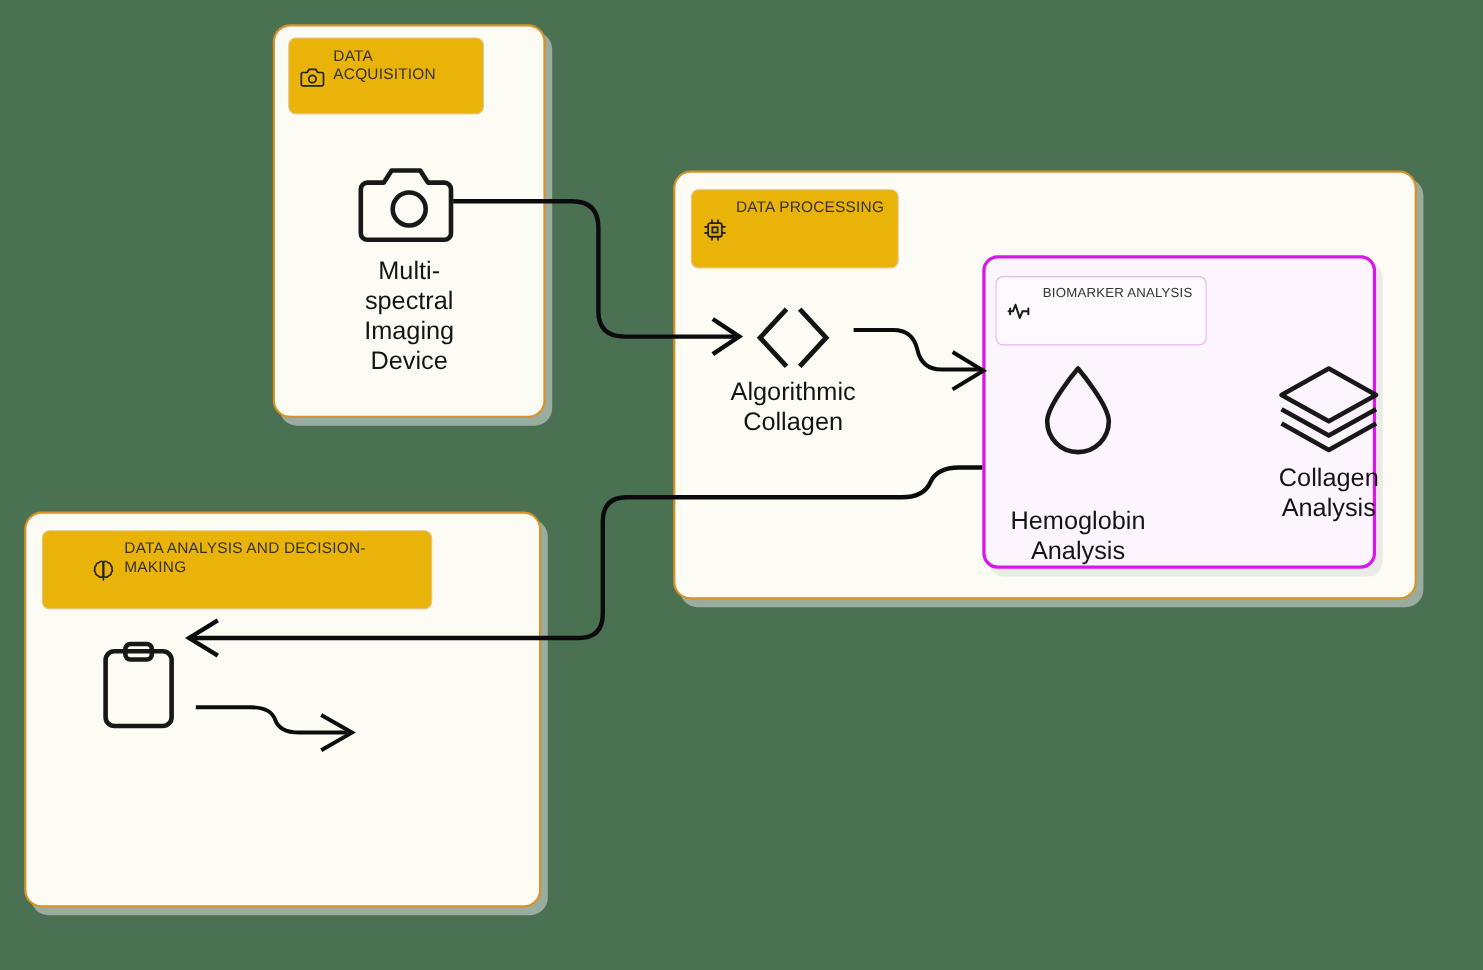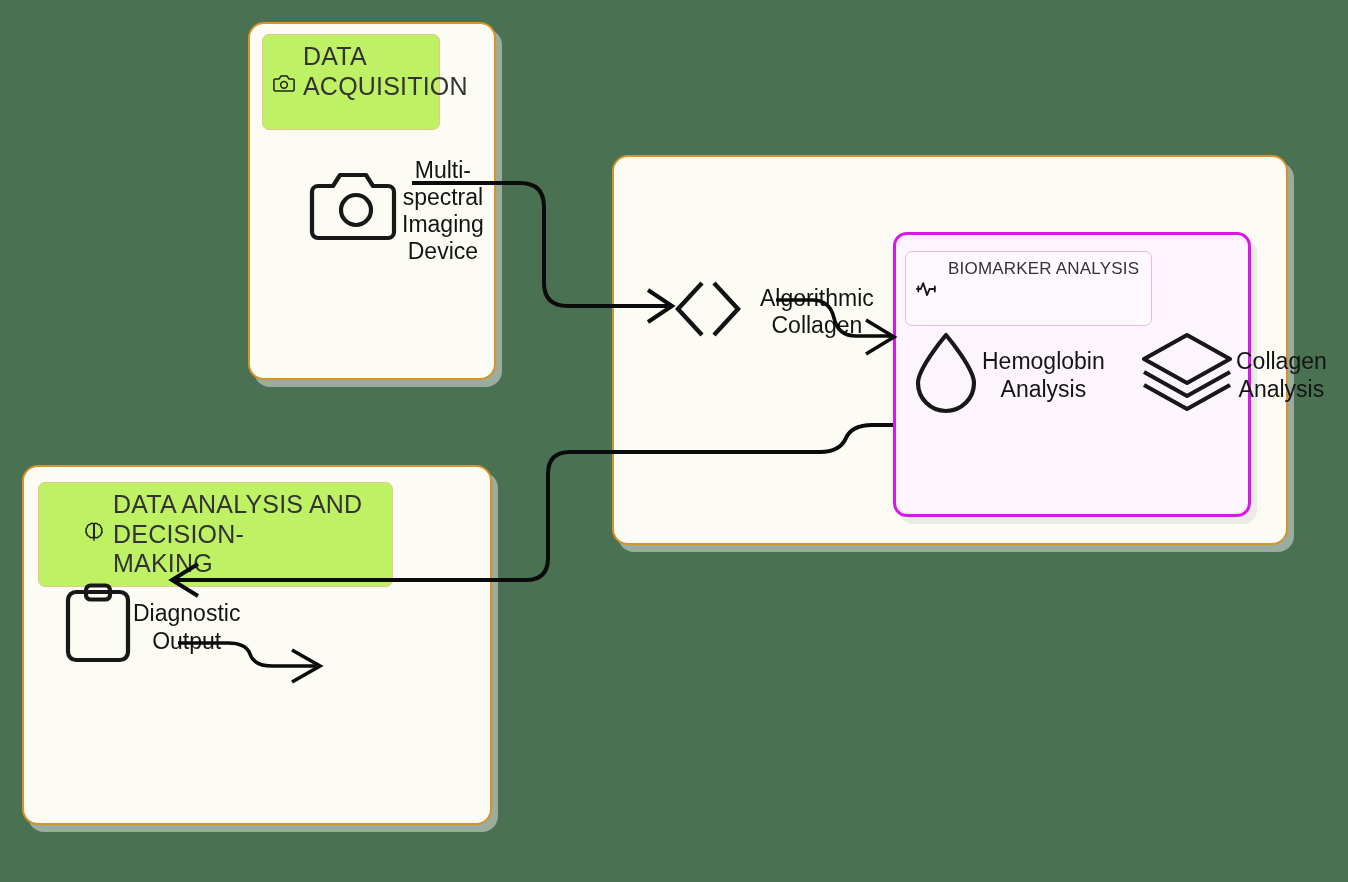--- a/index.html
+++ b/index.html
@@ -30,46 +30,47 @@
     border-radius: 14px;
     box-shadow: 6px 7px 0 0 rgba(215,215,215,0.5);
   }
 
   
   .chip {
     position: absolute;
     display: flex;
     align-items: flex-start;
     gap: 8px;
-    background: #bef264;
+    background: #eab308;
     border: 1.5px solid #e3c58e;
     border-radius: 7px;
     padding: 7px 12px 7px 10px;
     color: #333333;
-    font-size: 25px;
+    font-size: 14px;
     line-height: 1.18;
     letter-spacing: 0.2px;
     white-space: pre-line;
   }
   .chip.biochip {
     background: #fdf9fe;
     border: 1.5px solid #e8b8ef;
-    font-size: 17px;
+    font-size: 12px;
   }
   .chip .chip-ico { flex: 0 0 auto; margin-top: 1px; }
   .chip .chip-txt { display: block; }
 
   
   .node {
     position: absolute;
     display: flex;
-    flex-direction: row;
+    flex-direction: column;
     align-items: center;
     text-align: center;
     color: #111111;
+    justify-content: flex-end;
   }
   .node .ico { display: block; }
   .node .lbl {
     margin-top: 7px;
     font-size: 23px;
     line-height: 1.18;
     white-space: pre-line;
     color: #141414;
   }
   .node.narrow .lbl { max-width: 120px; }
@@ -111,20 +112,32 @@
       </svg>
     </span>
     <span class="lbl">Multi-
 spectral
 Imaging
 Device</span>
   </div>
 
   <div class="group" style="left:612px; top:155px; width:676px; height:390px;"></div>
 
+  <div class="chip" style="left:628px; top:172px;">
+    <span class="chip-ico">
+      <svg width="22" height="22" viewBox="0 0 24 24">
+        <rect x="5.2" y="5.2" width="13.6" height="13.6" rx="2" fill="none" stroke="#222" stroke-width="1.8"></rect>
+        <rect x="9.4" y="9.4" width="5.2" height="5.2" fill="none" stroke="#222" stroke-width="1.8"></rect>
+        <g stroke="#222" stroke-width="1.7" stroke-linecap="round">
+          <path d="M9 2.2v3M15 2.2v3M9 18.8v3M15 18.8v3M2.2 9h3M2.2 15h3M18.8 9h3M18.8 15h3"></path>
+        </g>
+      </svg>
+    </span>
+    <span class="chip-txt">DATA PROCESSING</span>
+  </div>
 
   <div class="node" style="left:656px; top:278px; width:130px;">
     <span class="ico">
       <svg width="104" height="58" viewBox="0 0 104 58">
         <g fill="none" stroke="#141414" stroke-width="4.4" stroke-linecap="butt">
           <path d="M46 3 L22 29 L46 55"></path>
           <path d="M58 3 L82 29 L58 55"></path>
         </g>
       </svg>
     </span>
@@ -137,21 +150,21 @@
   <div class="chip biochip" style="left:905px; top:251px;">
     <span class="chip-ico">
       <svg width="24" height="18" viewBox="0 0 26 18">
         <path d="M1 9h4.2l2.6-6.4L12 15.6l2.6-6.6H20" fill="none" stroke="#1a1a1a" stroke-width="2" stroke-linejoin="round" stroke-linecap="round"></path>
         <path d="M2.5 6.2v5.6M20.4 6.2v5.6" stroke="#1a1a1a" stroke-width="2" stroke-linecap="round"></path>
       </svg>
     </span>
     <span class="chip-txt">BIOMARKER ANALYSIS</span>
   </div>
 
-  <div class="node" style="left:910px; top:330px; width:140px;">
+  <div class="node" style="left:910px; top:330px; width:140px;gap:39px;">
     <span class="ico">
       <svg width="72" height="84" viewBox="0 0 72 84">
         <path d="M36 5 C36 5 8 38 8 53 a28 28 0 0 0 56 0 C64 38 36 5 36 5 z" fill="none" stroke="#181818" stroke-width="4.2" stroke-linejoin="round"></path>
       </svg>
     </span>
     <span class="lbl">Hemoglobin
 Analysis</span>
   </div>
 
   <div class="node" style="left:1138px; top:330px; width:140px;">
@@ -182,22 +195,20 @@
 MAKING</span>
   </div>
 
   <div class="node" style="left:63px; top:583px; width:126px;">
     <span class="ico">
       <svg width="70" height="82" viewBox="0 0 70 82">
         <rect x="5" y="9" width="60" height="68" rx="8" fill="none" stroke="#181818" stroke-width="4.2"></rect>
         <rect x="23" y="2.5" width="24" height="14" rx="4.5" fill="none" stroke="#181818" stroke-width="4.2"></rect>
       </svg>
     </span>
-    <span class="lbl">Diagnostic
-Output</span>
   </div>
 
 
   <svg id="wires" viewBox="0 0 1348 882">
 
     <g>
       <path d="M412 183 H520 Q544 183 544 207 V283 Q544 306 568 306 H668"></path>
       <path d="M648 290 L672 306 L648 322" stroke-linecap="butt"></path>
     </g>
 

